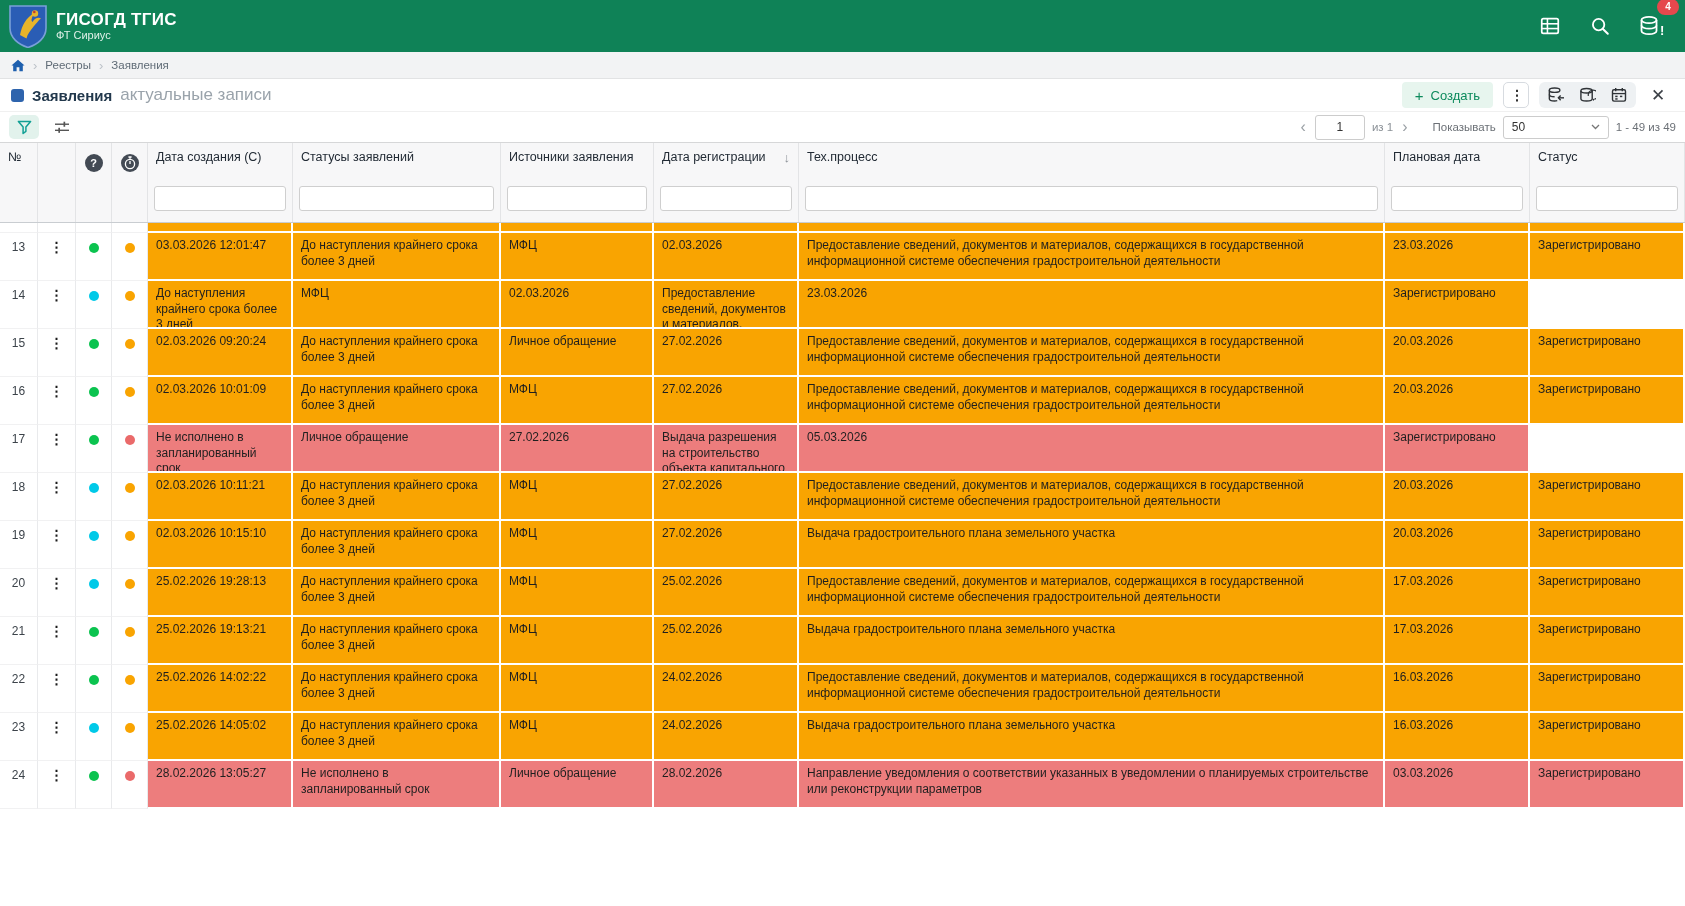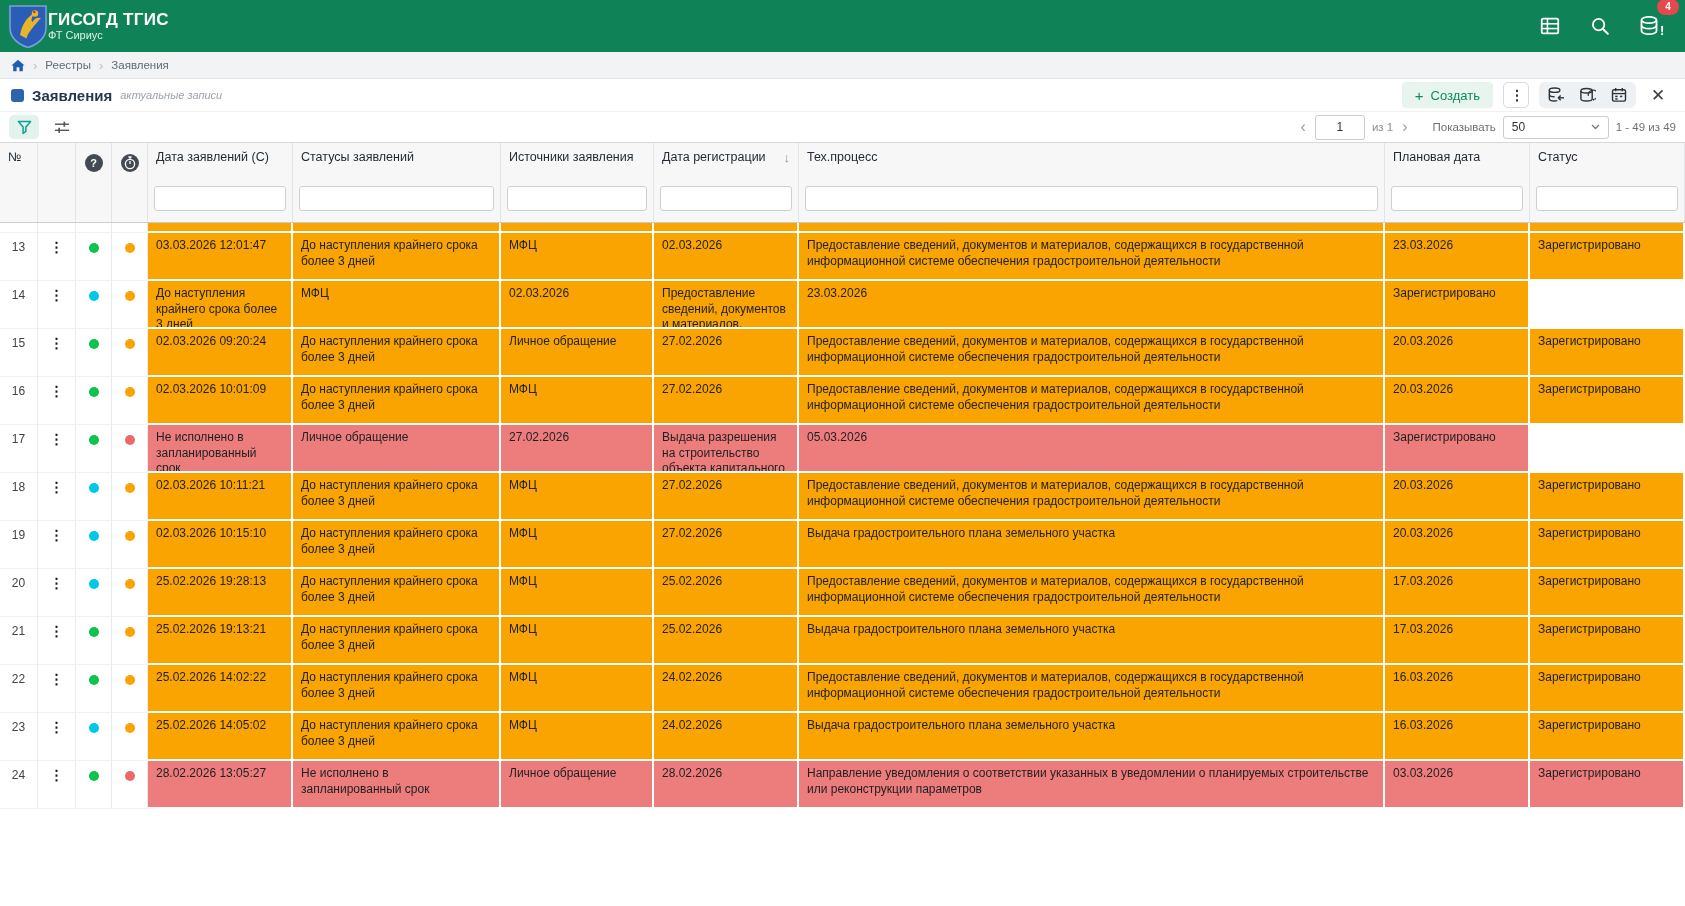--- a/index.html
+++ b/index.html
@@ -4,41 +4,41 @@
 <style>
   html,body{margin:0;padding:0;}
   body{width:1685px;height:906px;overflow:hidden;background:#fff;
        font-family:"Liberation Sans",sans-serif;-webkit-font-smoothing:antialiased;}
   .app{width:1685px;height:906px;display:flex;flex-direction:column;}
 
   
   .topbar{height:52px;background:#0F8257;display:flex;align-items:center;
           padding:0 18px 0 8px;flex:none;}
   .logo{width:40px;height:44px;flex:none;}
-  .brand-text{color:#fff;}
+  .brand-text{margin-left:8px;color:#fff;}
   .brand-title{font-size:17px;font-weight:bold;letter-spacing:.3px;line-height:19px;}
   .brand-sub{font-size:11px;color:#dff0e8;line-height:13px;}
   .topbar-actions{margin-left:auto;display:flex;align-items:center;gap:24px;}
   .tb-btn{background:none;border:none;padding:2px;cursor:pointer;position:relative;line-height:0;}
   .badge{position:absolute;top:-14px;right:-12px;min-width:16px;height:16px;border-radius:9px;
          background:#E5484D;color:#fff;font-size:10px;font-weight:bold;display:flex;
          align-items:center;justify-content:center;padding:0 3px;}
 
   
   .crumbbar{height:26px;background:#f2f3f4;border-bottom:1px solid #e2e3e4;display:flex;
             align-items:center;padding:0 11px;font-size:11.5px;color:#5f6b76;gap:8px;flex:none;}
   .crumb-link{cursor:pointer;}
   .crumb-sep{color:#bcc2c8;font-size:13px;line-height:1;}
 
   
   .titlebar{height:32px;border-bottom:1px solid #f0f0f0;display:flex;align-items:center;
             padding:0 11px;flex:none;}
   .title-square{width:13px;height:13px;background:#2E64AD;border-radius:3px;margin-right:8px;flex:none;}
   .page-title{font-size:15px;font-weight:bold;color:#22384c;margin:0;}
-  .title-sub{font-style:italic;color:#9aa3ab;font-size:11px;margin-left:8px;}
+  .title-sub{color:#9aa3ab;font-size:17px;margin-left:8px;}
   .title-actions{margin-left:auto;display:flex;align-items:center;gap:10px;margin-right:4px;}
   .create-btn{display:flex;align-items:center;gap:7px;background:#e7f5ee;color:#0C8A5C;border:none;
               border-radius:4px;height:26px;padding:0 13px;font-size:13px;cursor:pointer;}
   .create-plus{font-size:15px;line-height:1;}
   .kebab-btn{width:26px;height:26px;border:1px solid #d7dbe0;background:#fff;border-radius:5px;
              color:#333;font-size:14px;font-weight:bold;cursor:pointer;line-height:1;}
   .icon-group{display:flex;align-items:center;background:#eef1f3;border-radius:6px;height:26px;
               padding:0 3px;gap:2px;}
   .icon-group button{width:29px;height:24px;background:transparent;border:none;display:flex;
                      align-items:center;justify-content:center;cursor:pointer;border-radius:5px;}
@@ -228,21 +228,21 @@
         <div class="hcell center">
           <svg width="18" height="18" viewBox="0 0 18 18">
             <circle cx="9" cy="9" r="9" fill="#434a54"></circle>
             <circle cx="9" cy="10" r="4.6" fill="none" stroke="#fff" stroke-width="1.3"></circle>
             <line x1="9" y1="10" x2="9" y2="6.9" stroke="#fff" stroke-width="1.3"></line>
             <line x1="7.4" y1="3" x2="10.6" y2="3" stroke="#fff" stroke-width="1.5"></line>
             <line x1="9" y1="3" x2="9" y2="4.8" stroke="#fff" stroke-width="1.3"></line>
           </svg>
         </div>
         <div class="hcell">
-          <div class="">Дата заявлений (С)</div>
+          <div class="">Дата создания (С)</div>
         </div>
         <div class="hcell">
           <div class="">Статусы заявлений</div>
         </div>
         <div class="hcell">
           <div class="">Источники заявления</div>
         </div>
         <div class="hcell">
           <div class="">Дата регистрации</div>
           <div class="sort-arrow">↓</div>

